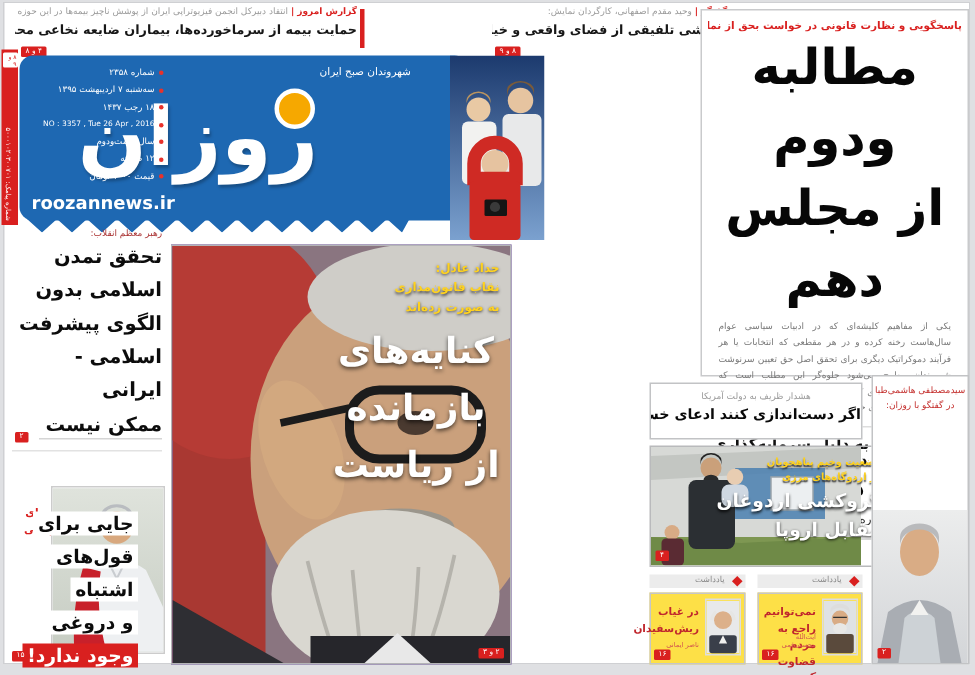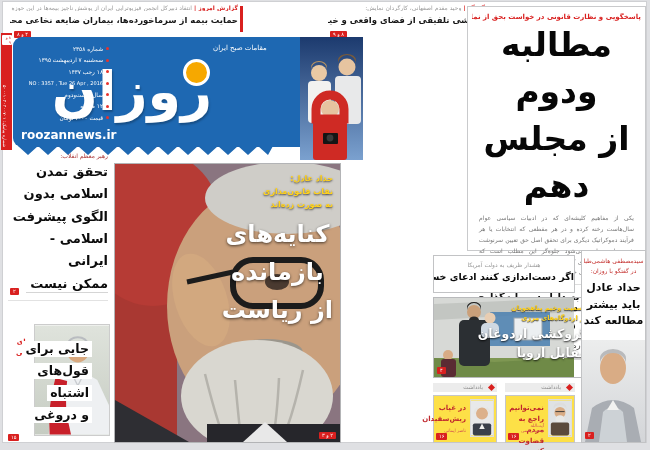--- a/index.html
+++ b/index.html
@@ -108,21 +108,21 @@
 <span class="abs pbadge" style="left:14px; top:31px;">۴ و ۸</span>
 
 <div class="abs titem" style="left:328px; width:157px;">
   <div class="kick"><span class="klabel">گفتگو |</span> <span>وحید مقدم اصفهانی، کارگردان نمایش:</span></div>
   <div class="title">نمایشی تلفیقی از فضای واقعی و خیالی</div>
 </div>
 <div class="abs vbar" style="left:489px;"></div>
 <span class="abs pbadge" style="left:330px; top:31px;">۸ و ۹</span>
 
 <div class="abs masthead">
-  <div class="abs tagline">مقامات صبح ایران</div>
+  <div class="abs tagline">شهروندان صبح ایران</div>
   <div class="abs sun"></div>
   <div class="abs logo">روزان</div>
   <div class="abs mh-info">
     <div class="line">
         <span class="dot"></span>
         <span class="t">شماره ۲۳۵۸</span>
       </div>
     <div class="line">
         <span class="dot"></span>
         <span class="t">سه‌شنبه ۷ اردیبهشت ۱۳۹۵</span>
@@ -221,20 +221,21 @@
   <path d="M33,24 a11,11 0 0 1 22,0 l0,-5 a11,8 0 0 0 -22,0 Z" fill="#b9bcc0"></path>
   <path d="M14,112 L21,56 Q44,42 64,56 L76,82 L76,112 Z" fill="#eef0f2"></path>
   <path d="M21,54 Q13,82 15,112 L37,112 Q29,82 33,57 Z" fill="#c8202a"></path>
   <path d="M40,54 l4,8 4,-8" fill="none" stroke="#c9ccd0" stroke-width="1.4"></path>
 </svg>
 <div class="abs qlines">
   <div class="ql"><span>جایی برای</span></div>
   <div class="ql"><span>قول‌های</span></div>
   <div class="ql"><span>اشتباه</span></div>
   <div class="ql"><span>و دروغی</span></div>
+  <div class="ql"><span class="red">وجود ندارد!</span></div>
 </div>
 <span class="abs pbadge" style="left:8px; top:434px;">۱۵</span>
 
 <div class="abs feature">
   <svg width="225" height="278" viewBox="0 0 225 278" style="position:absolute;left:0;top:0;">
     <rect width="225" height="278" fill="#8a7580"></rect>
     <rect x="0" y="0" width="62" height="278" fill="#a93832"></rect>
     <ellipse cx="38" cy="64" rx="70" ry="78" fill="#b63b35"></ellipse>
     <ellipse cx="150" cy="142" rx="98" ry="122" fill="#caa07c"></ellipse>
     <ellipse cx="172" cy="34" rx="82" ry="36" fill="#cfcdc8"></ellipse>
@@ -321,23 +322,20 @@
     <ellipse cx="12" cy="20" rx="5" ry="4" fill="#e8e8e6"></ellipse>
     <line x1="7" y1="12" x2="17" y2="12" stroke="#333" stroke-width="1"></line>
     <rect x="2" y="24" width="20" height="14" rx="2" fill="#5a4a3c"></rect>
   </svg>
   <span class="pbadge nbadge">۱۶</span>
 </div>
 
 <div class="abs hbox">
   <div class="kick">سیدمصطفی هاشمی‌طبا
 در گفتگو با روزان:</div>
-  <div class="title">حداد عادل
-باید بیشتر
-مطالعه کند</div>
   <svg class="photo" viewBox="0 0 63 102">
     <defs>
         <linearGradient id="hg" x1="0" y1="0" x2="0" y2="1">
       <stop offset="0" stop-color="#eceded"></stop>
           <stop offset="1" stop-color="#d3d5d8"></stop>
         </linearGradient>
       </defs>
     <rect width="63" height="102" fill="url(#hg)"></rect>
     <ellipse cx="31" cy="28" rx="13" ry="16" fill="#d9ac85"></ellipse>
     <path d="M18,24 a13,11 0 0 1 26,0 l0,-6 a13,9 0 0 0 -26,0 Z" fill="#b9babc"></path>

